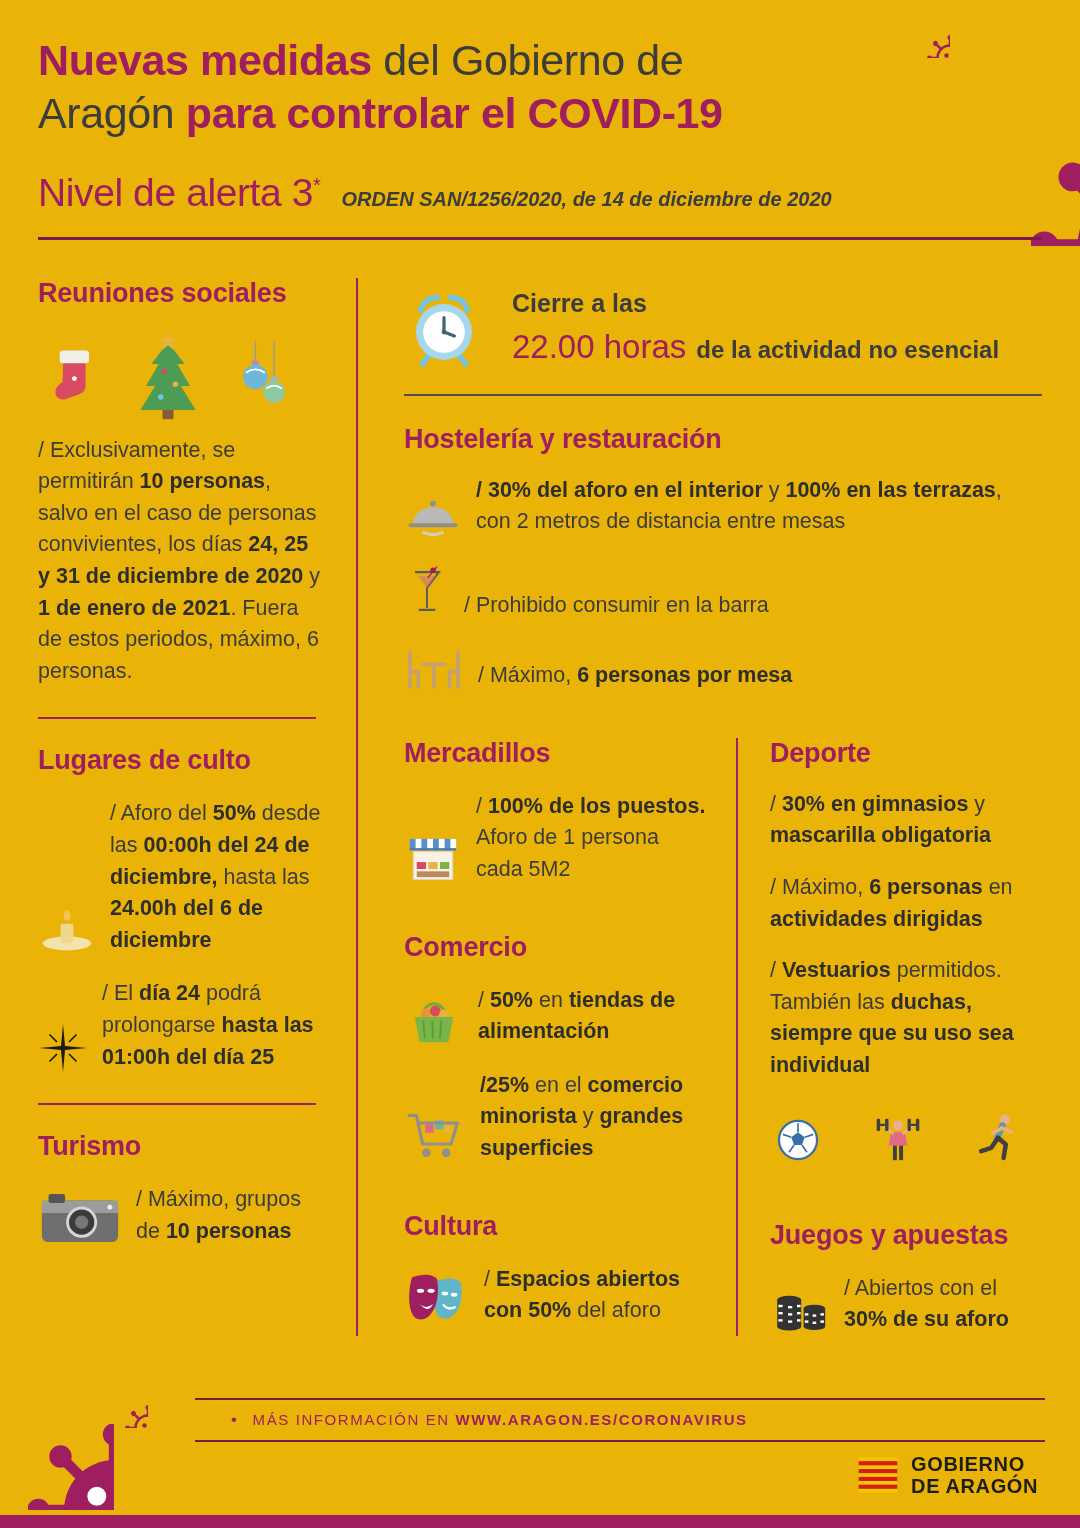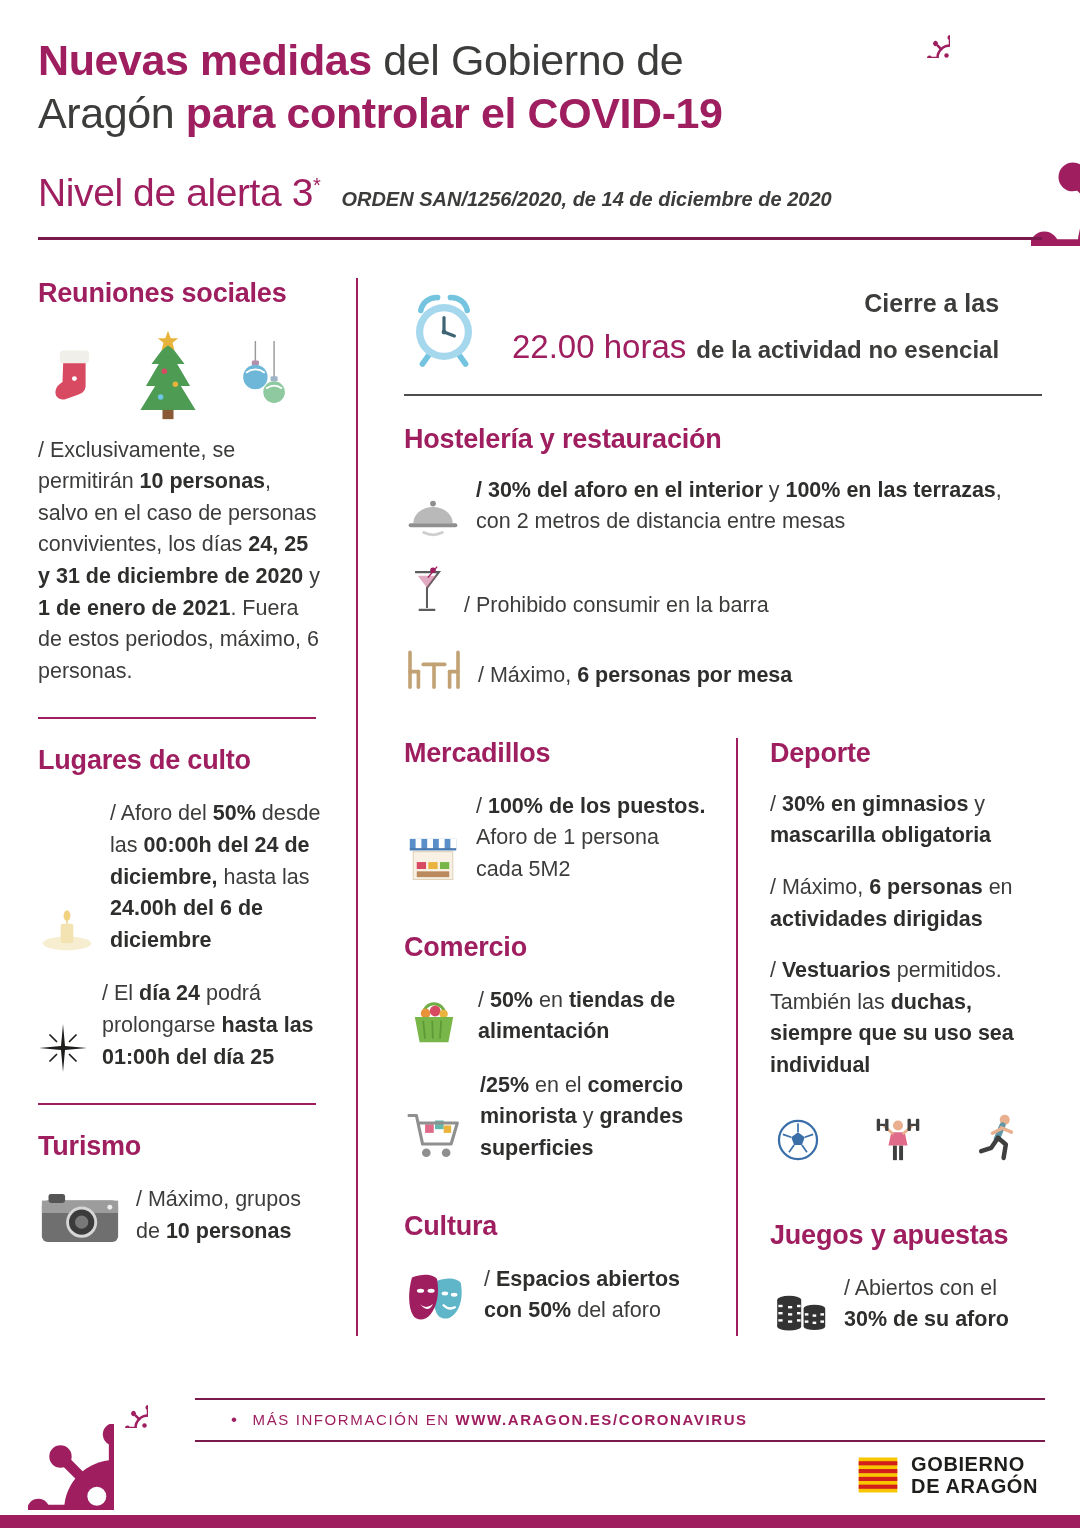--- a/index.html
+++ b/index.html
@@ -1,18 +1,18 @@
 <!DOCTYPE html>
 <html style="--accent: #9e1e5f; --text: #3c3c3b;"><head>
 <meta charset="utf-8">
 <style>
   :root { --accent:#9e1e5f; --text:#3c3c3b; }
   * { margin:0; padding:0; box-sizing:border-box; }
   body { background:#dcdcdc; }
-  .page { width:1080px; height:1528px; margin:0 auto; background:#ffffff; position:relative; overflow:hidden;
+  .page { width:1080px; height:1528px; margin:0 auto; background:#eab308; position:relative; overflow:hidden;
           color:var(--text); font-family:"Liberation Sans","DejaVu Sans",sans-serif; }
   .b { font-weight:bold; }
   svg { display:block; }
   .icon { display:inline-block; }
   .icon svg { width:100%; height:100%; }
 
   
   .header { padding:34px 38px 0; position:relative; }
   .title { font-size:43px; line-height:1.24; font-weight:normal; max-width:840px; letter-spacing:-0.4px; }
   .title .b { color:var(--accent); }
@@ -58,21 +58,21 @@
   .icon-market { width:58px; height:56px; }
   .icon-basket { width:60px; height:56px; }
   .icon-cart   { width:62px; height:58px; }
   .icon-masks  { width:66px; height:56px; }
   .icon-chips  { width:60px; height:54px; }
   .icon-ball, .icon-dumbbells, .icon-runner { width:56px; height:56px; }
 
   
   .cierre { display:flex; align-items:center; gap:28px; }
   .icon-clock { width:80px; height:80px; flex:none; }
-  .cierre-intro { font-size:25px; font-weight:bold; margin-bottom:10px;text-align:right; }
+  .cierre-intro { font-size:25px; font-weight:bold; margin-bottom:10px; }
   .cierre-time { font-size:33px; font-weight:normal; color:var(--accent); }
   .cierre-suffix { font-size:24px; font-weight:bold; margin-left:10px; }
   .cierre-rule { border:none; border-top:2px solid #4d4d4d; margin:26px 0 0; }
 
   .hosteleria { margin-top:28px; }
   .hosteleria .item { margin-top:20px; }
 
   .two-cols { display:flex; margin-top:46px; }
   .mid-col { width:332px; flex:none; padding-right:28px; }
   .rcol { flex:1; border-left:2px solid var(--accent); padding-left:32px; }

